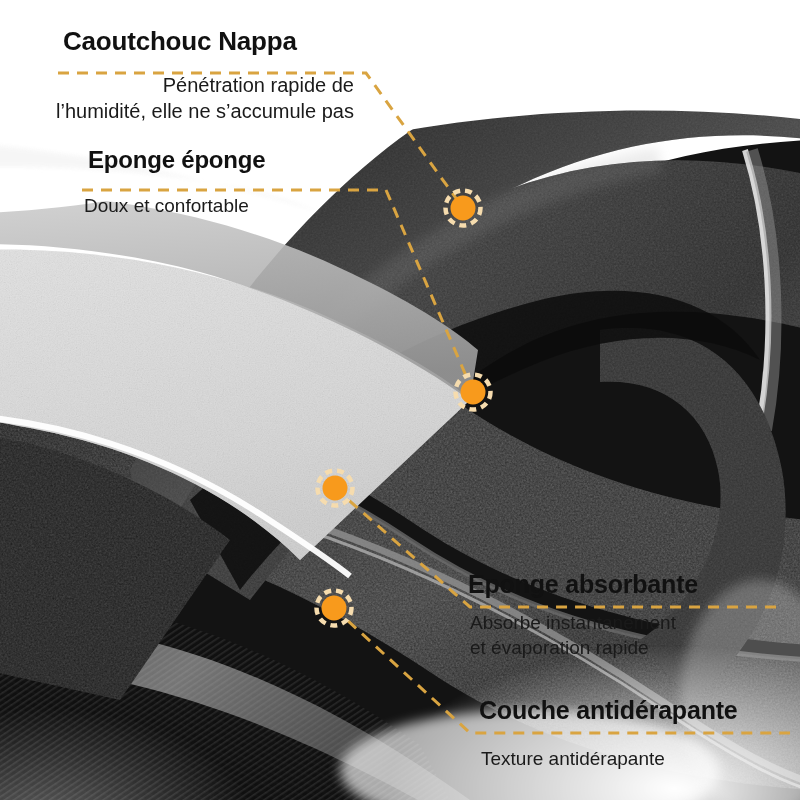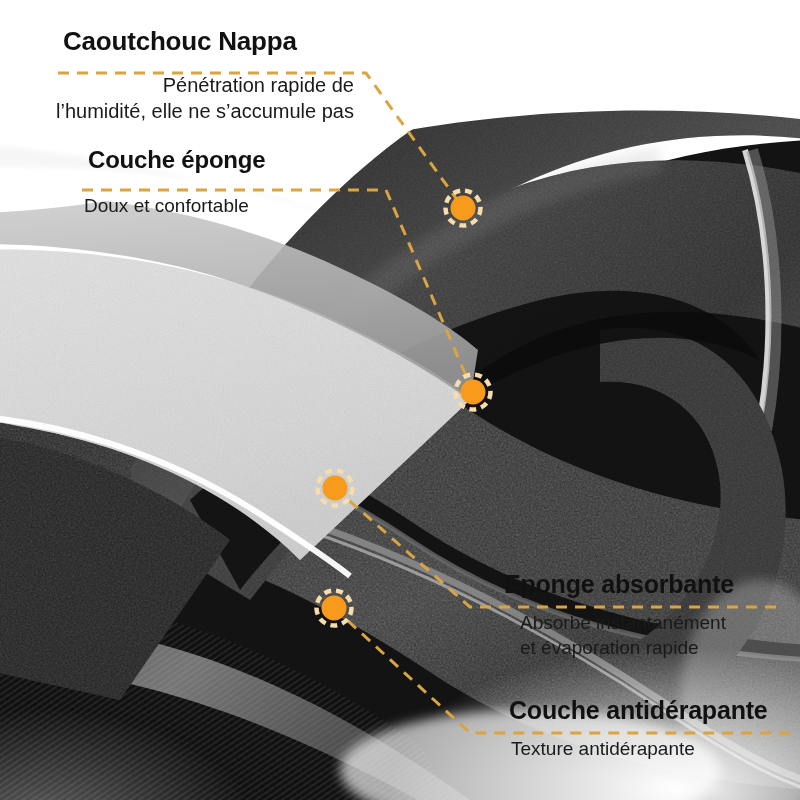--- a/index.html
+++ b/index.html
@@ -37,28 +37,28 @@
   #c1{left:63px;top:28px;}
   #c1 .title{font-size:26px;}
   #c1 .desc{font-size:20px;margin-top:18px;margin-left:-7px;text-align:right;}
 
   
   #c2{left:88px;top:147px;}
   #c2 .title{font-size:24px;}
   #c2 .desc{font-size:19px;margin-top:22px;margin-left:-4px;}
 
   
-  #c3{left:504px;top:571px;}
+  #c3{left:468px;top:571px;}
   #c3 .title{font-size:25px;}
-  #c3 .desc{font-size:19px;margin-top:14px;margin-left:16px;}
-
-  
-  #c4{left:509px;top:697px;}
+  #c3 .desc{font-size:19px;margin-top:14px;margin-left:2px;}
+
+  
+  #c4{left:479px;top:697px;}
   #c4 .title{font-size:25px;}
-  #c4 .desc{font-size:19px;margin-top:14px;margin-left:2px;}
+  #c4 .desc{font-size:19px;margin-top:24px;margin-left:2px;}
 
   
   .leaders{position:absolute;inset:0;pointer-events:none;}
   .leaders svg{display:block;width:800px;height:800px;}
 </style>
 </head>
 <body>
 
 <div id="stage">
 
@@ -302,21 +302,21 @@
     </svg>
   </div>
 
   <div class="callout" id="c1">
     <div class="title">Caoutchouc Nappa</div>
     <div class="desc">Pénétration rapide de
 l’humidité, elle ne s’accumule pas</div>
   </div>
 
   <div class="callout" id="c2">
-    <div class="title">Couche éponge</div>
+    <div class="title">Eponge éponge</div>
     <div class="desc">Doux et confortable</div>
   </div>
 
   <div class="callout" id="c3">
     <div class="title">Eponge absorbante</div>
     <div class="desc">Absorbe instantanément
 et évaporation rapide</div>
   </div>
 
   <div class="callout" id="c4">

